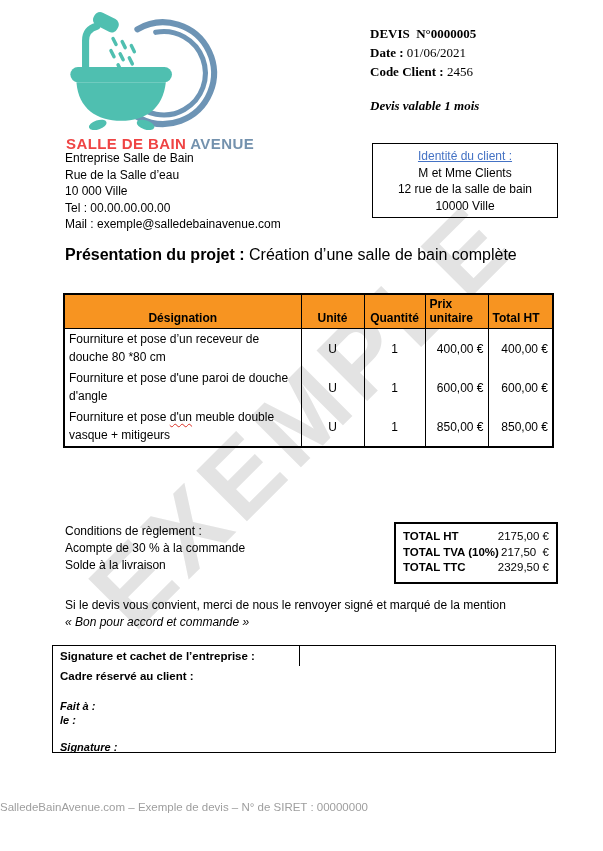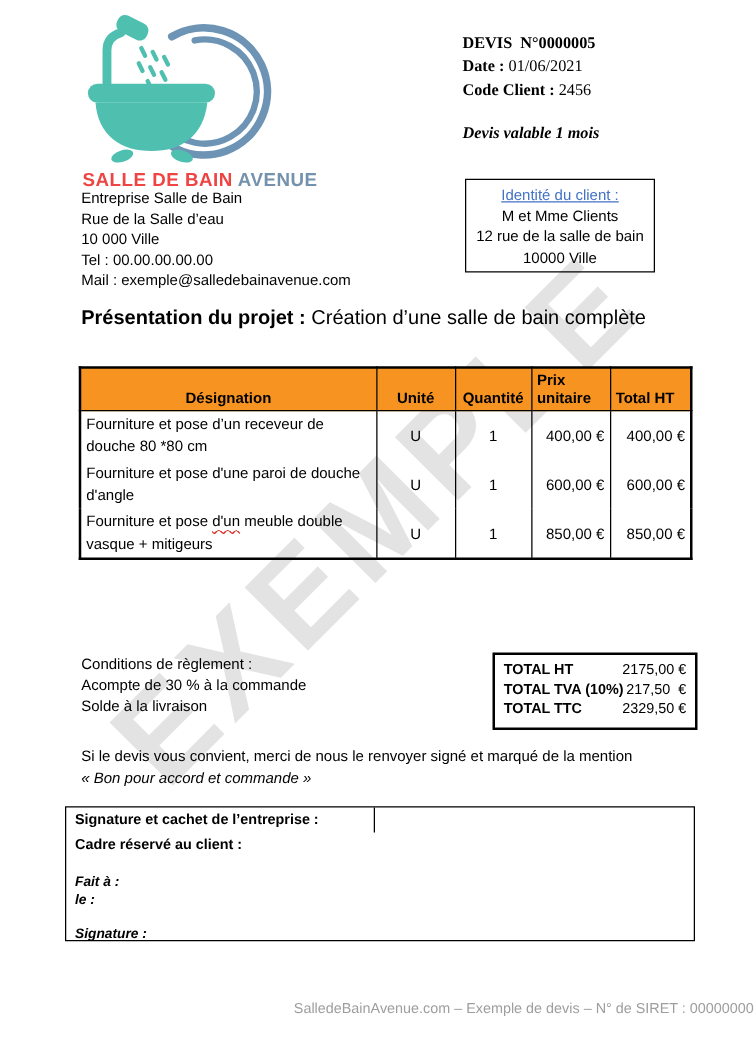--- a/index.html
+++ b/index.html
@@ -29,21 +29,21 @@
   
   .devis-block { position:absolute; left:370px; top:24px; font-size:13px; line-height:19px;font-family:Liberation Serif, serif; }
   .devis-block .b { font-weight:700; }
   .devis-validity { margin-top:15px; font-style:italic; font-weight:600; }
 
   
   .company { position:absolute; left:65px; top:150px; font-size:12px; line-height:16.5px; }
 
   
   .client-box {
-    position:absolute; left:372px; top:143px; width:152px; height:75px;
+    position:absolute; left:372px; top:143px; width:186px; height:75px;
     border:1px solid #000; text-align:center; font-size:12px; line-height:16.5px; padding-top:4px;
   }
   .client-box .title { color:#4472c4; text-decoration:underline; }
 
   
   .project { position:absolute; left:65px; top:246px; font-size:16px; }
   .project .b { font-weight:700; }
 
   
   table.items {
@@ -94,21 +94,21 @@
     border:1px solid #000; display:flex; font-size:11.5px;flex-direction:column;
   }
   .sig .cell { padding:4px 7px; }
   .sig .left { width:247px; border-right:1px solid #000; }
   .sig .right { flex:1; }
   .sig .title { font-weight:700; }
   .sig .fld { font-style:italic; font-weight:700; font-size:11px; line-height:14px; }
   .sig .gap1 { height:17px; } .sig .gap2 { height:13px; }
 
   
-  .footer { position:absolute; left:0; top:801px; width:100%; text-align:right;
+  .footer { position:absolute; left:0; top:801px; width:100%; text-align:left;
     color:#9e9e9e; font-size:11.5px; }
 </style>
 </head>
 <body>
 
 <div class="page">
 
   <div class="watermark">EXEMPLE</div>
 
   <div class="content">

